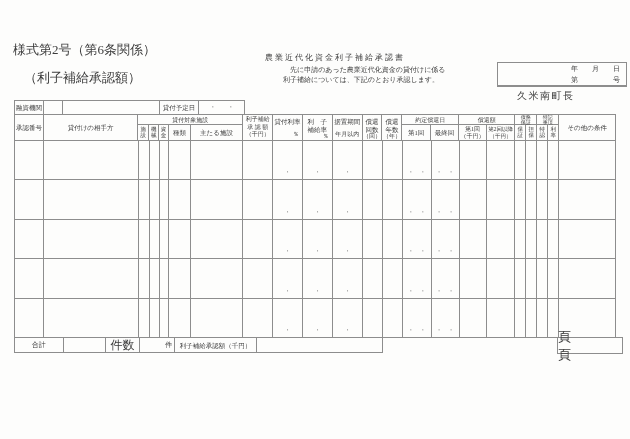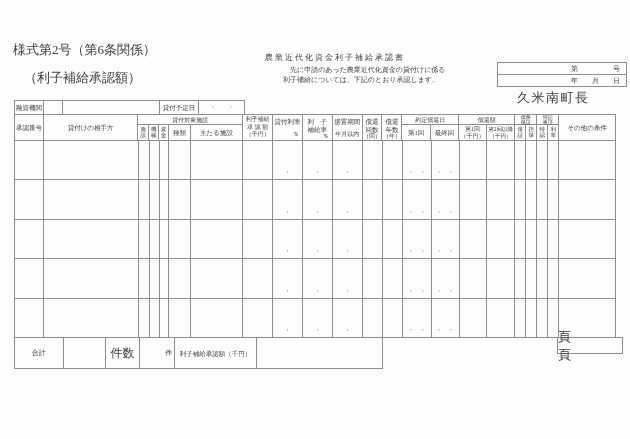--- a/index.html
+++ b/index.html
@@ -62,25 +62,25 @@
 <div class="abs lbl txt" style="left:13px; top:45px;">様式第2号（第6条関係）</div>
 
 <div class="abs lbl txt" style="left:24px; top:73px;">（利子補給承認額）</div>
 
 <div class="abs txt" style="left:244px; top:52px; width:180px; text-align:center; font-size:8px;">農 業 近 代 化 資 金 利 子 補 給 承 認 書</div>
 
 <div class="abs txt" style="left:249px; top:66px; font-size:7px; line-height:9.5px;margin-left:34px;">　先に申請のあった農業近代化資金の貸付けに係る
 利子補給については、下記のとおり承認します。</div>
 
 <div class="abs bd" style="left:497px; top:62px; width:130px; height:25px; display:flex; flex-direction:column;">
+  <div class="nrow">年　　月　　日</div>
   <div class="nrow first">第　　　　　号</div>
-  <div class="nrow">年　　月　　日</div>
 </div>
 
-<div class="abs" style="left:517px; top:89px; font-size:13px; letter-spacing:1.5px;">久米南町長</div>
+<div class="abs" style="left:517px; top:89px; font-size:10px; letter-spacing:1.5px;">久米南町長</div>
 
 <div class="abs bd" style="left:14px; top:100px; width:231px; height:15px; display:flex;">
   <div class="c w29">融資機関</div>
   <div class="c w19"></div>
   <div class="c w98"></div>
   <div class="c w40">貸付予定日</div>
   <div class="c w45" style="font-size:6px;">・　　・</div>
 </div>
 
 <div class="abs bd tablebox" style="left:14px; top:114px; width:602px; height:224px;">
@@ -295,21 +295,21 @@
       <div class="c w28"></div>
       <div class="c w11"></div>
       <div class="c w11"></div>
       <div class="c w11"></div>
       <div class="c w11"></div>
       <div class="c w56"></div>
     </div>
     </div>
 </div>
 
-<div class="abs bd" style="left:14px; top:337px; width:369px; height:32px; display:flex;">
+<div class="abs bd" style="left:14px; top:337px; width:369px; height:16px; display:flex;">
   <div class="c w49" style="font-size:7px;">合計</div>
   <div class="c w42"></div>
   <div class="c w35" style="font-size:12px;">件数</div>
   <div class="c w35" style="justify-content:flex-end; padding-right:2px; font-size:7px;">件</div>
   <div class="c w82" style="font-size:6.5px;">利子補給承認額（千円）</div>
   <div class="c w126"></div>
 </div>
 
 <div class="abs bd" style="left:557px; top:337px; width:66px; height:17px; display:flex; align-items:center; justify-content:flex-end; padding-right:5px; font-size:13px;">頁　　　頁</div>
 

